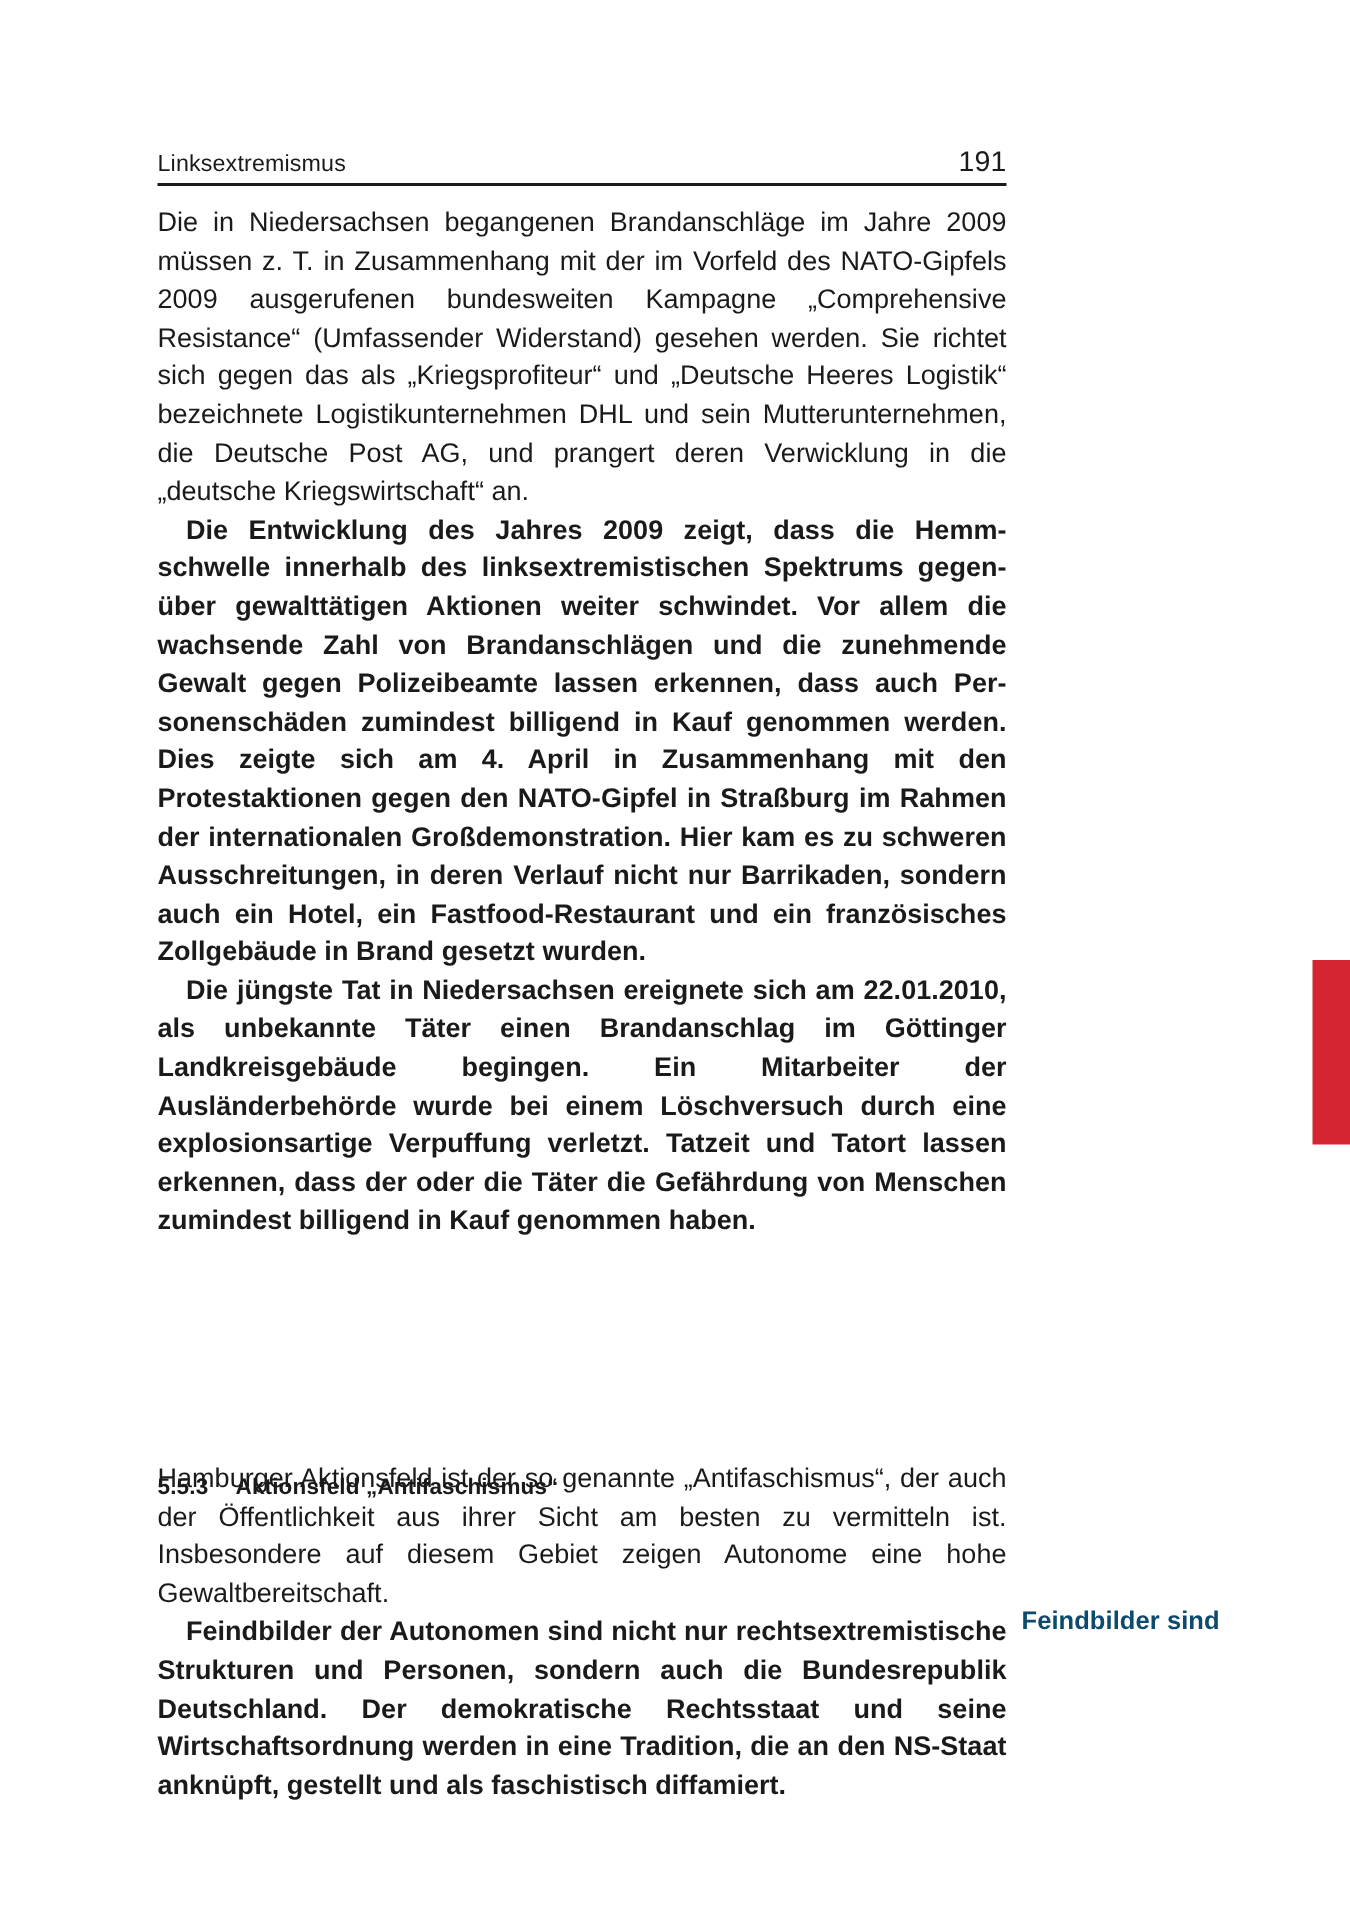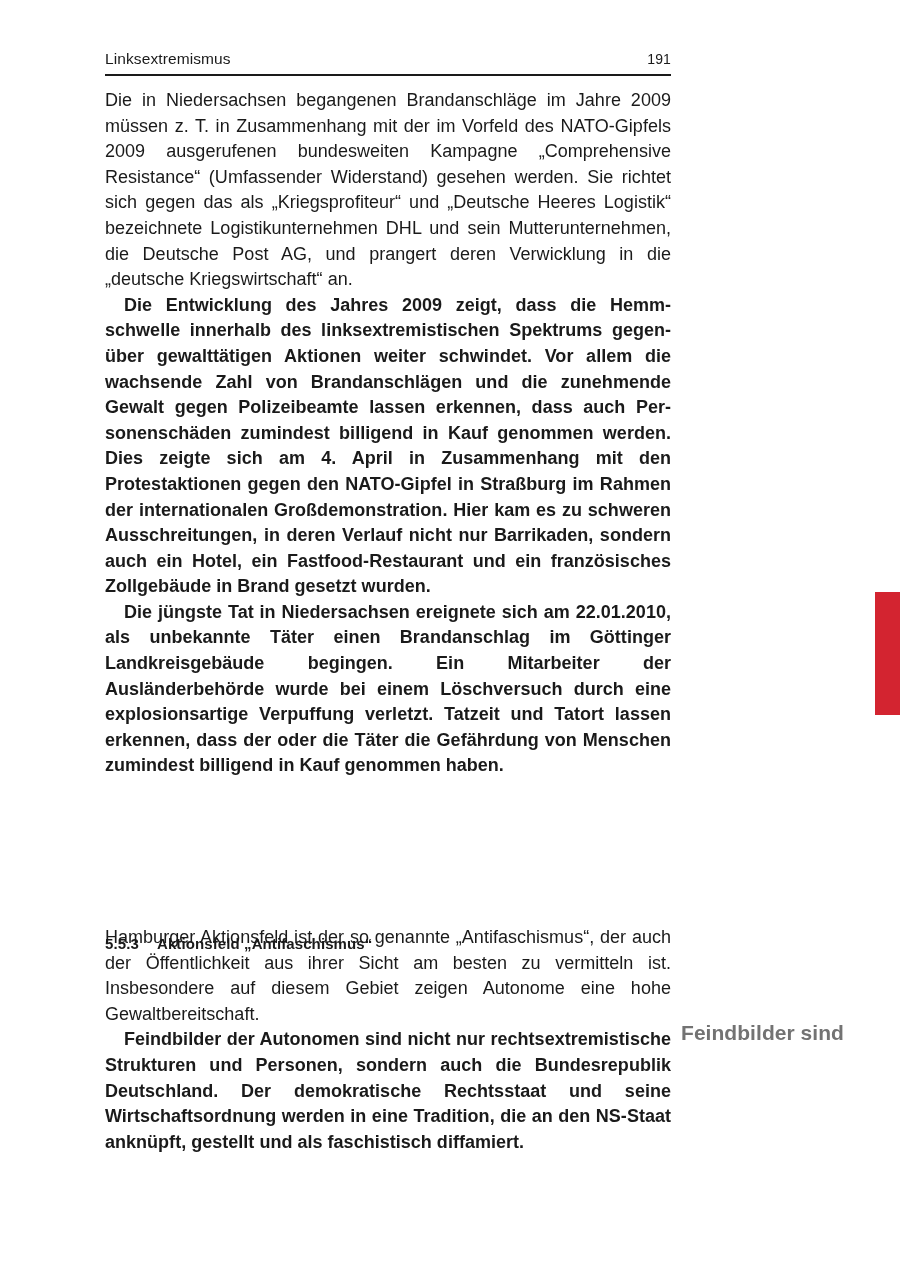--- a/index.html
+++ b/index.html
@@ -15,41 +15,42 @@
     font-family: "Liberation Sans", sans-serif;
     color: #1a1a1a;
     -webkit-font-smoothing: antialiased;
   }
 
   
   .page {
     position: absolute;
     inset: 0;
     background: #ffffff;
+    margin-top: 48px;
   }
 
   
   .running-head {
     position: absolute;
     left: 105px;
     top: 50px;
     width: 566px;
     display: flex;
     align-items: baseline;
     justify-content: space-between;
     font-size: 15.5px;
     letter-spacing: 0.1px;
     color: #1a1a1a;
   }
   .running-head .rh-title {
     font-weight: 400;
   }
   .running-head .rh-folio {
     font-weight: 400;
-    font-size: 14px;
+    font-size: 19px;
   }
   .head-rule {
     position: absolute;
     left: 105px;
     top: 74px;
     width: 566px;
     height: 1.6px;
     background: #1a1a1a;
   }
 
@@ -99,24 +100,24 @@
     top: 925px;
     width: 566px;
   }
 
   
   .margin-note {
     position: absolute;
     left: 681px;
     top: 1021px;
     width: 200px;
-    font-size: 21px;
+    font-size: 17px;
     font-weight: 700;
     line-height: 24.2px;
-    color: #737373;
+    color: #0c4a6e;
     letter-spacing: 0.05px;
   }
 
   
   .thumb-tab {
     position: absolute;
     left: 875px;
     top: 592px;
     width: 25px;
     height: 123px;

